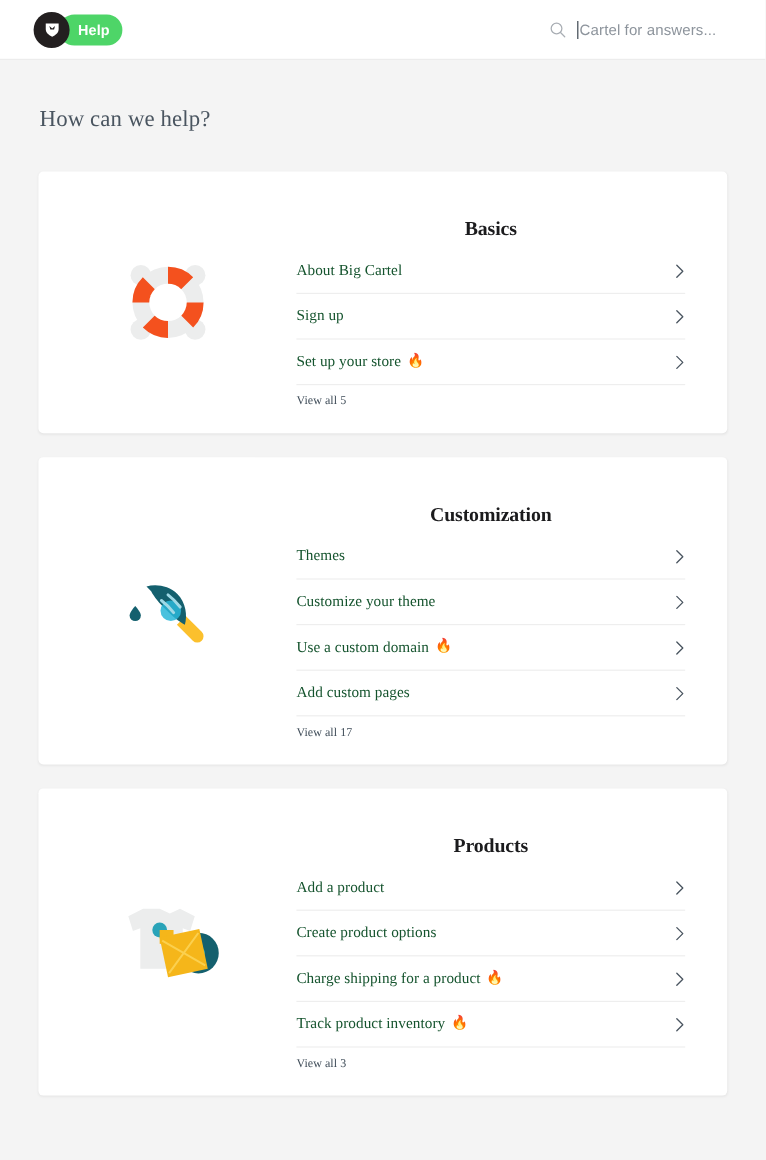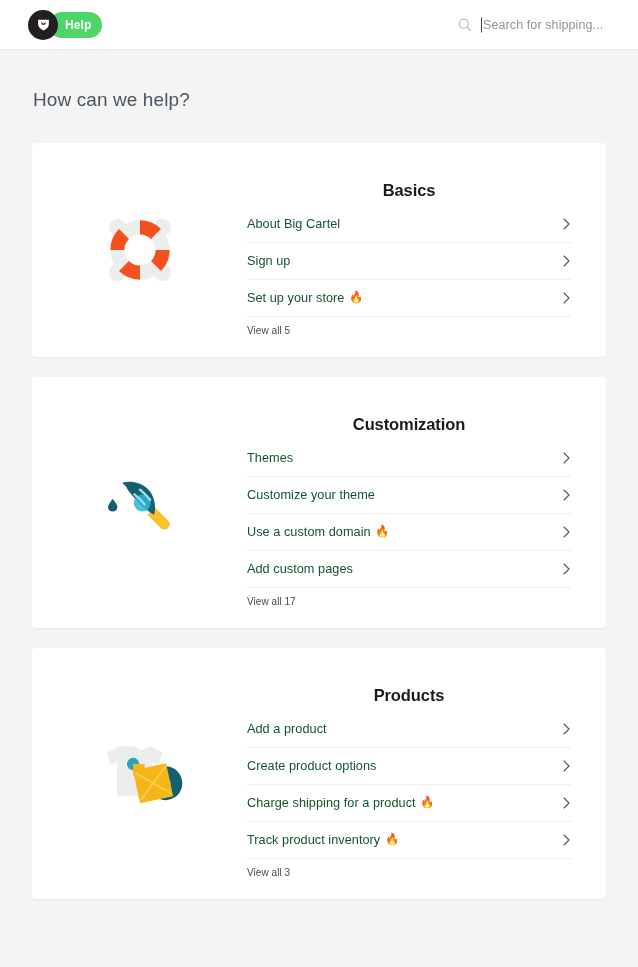--- a/index.html
+++ b/index.html
@@ -80,21 +80,21 @@
     background: #3d4852;
   }
   .search-placeholder {
     font-size: 12.5px;
     color: #8d949c;
     white-space: nowrap;
     letter-spacing: 0.1px;
   }
 
   
-  .page { padding: 0 32px; }
+  .page { padding: 0 32px; font-family: Liberation Serif, serif; }
   .page-title {
     margin: 0;
     padding: 39px 0 0 1px;
     font-size: 19px;
     font-weight: normal;
     color: #4a5560;
     letter-spacing: 0.1px;
   }
 
   .cards { margin-top: 32px; }
@@ -173,21 +173,21 @@
     <div class="help-pill">Help</div>
   </div>
 
   <div class="search-wrap">
     <svg class="search-icon" width="14" height="14" viewBox="0 0 16 16">
       <circle cx="6.6" cy="6.6" r="5.1" fill="none" stroke="#a9aeb4" stroke-width="1.2"></circle>
       <line x1="10.4" y1="10.4" x2="14.4" y2="14.4" stroke="#a9aeb4" stroke-width="1.2" stroke-linecap="round"></line>
     </svg>
     <div class="search-field">
       <span class="caret"></span>
-      <span class="search-placeholder">Search for shipping...</span>
+      <span class="search-placeholder">Cartel for answers...</span>
     </div>
   </div>
 
 </div>
 
 <div class="page">
 
   <h1 class="page-title">How can we help?</h1>
 
   <div class="cards">

